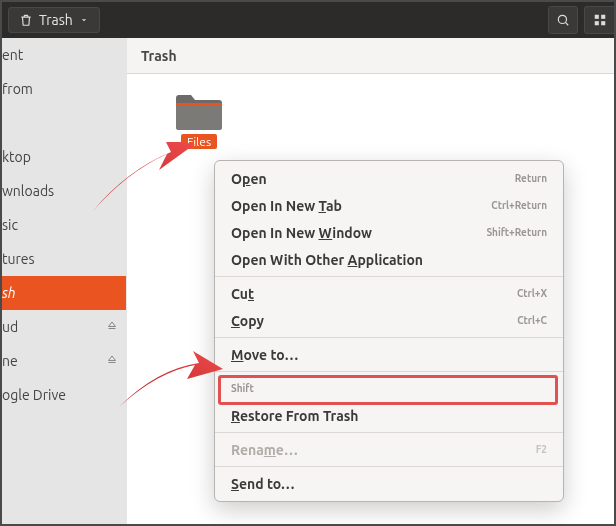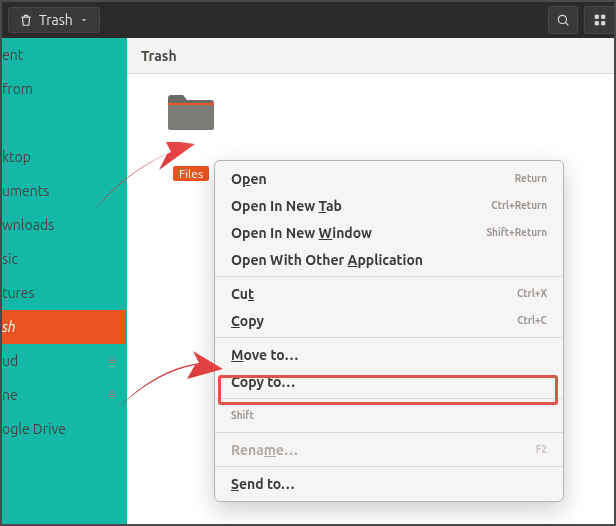--- a/index.html
+++ b/index.html
@@ -54,21 +54,21 @@
 
   
   .under {
     position: absolute;
     top: 36px;
     left: 0; right: 0; bottom: 0;
     display: flex;
   }
   .sidebar {
     width: 125px;
-    background: #14b8a6;
+    background: #e5e5e5;
     overflow: hidden;
     border-right: 1px solid rgba(0,0,0,0);
   }
   .sidebar .item {
     height: 34px;
     display: flex;
     align-items: center;
     padding-left: 0;
     padding-right: 8px;
     color: #444;
@@ -96,26 +96,25 @@
     display: flex;
     align-items: center;
     padding-left: 14px;
     font-weight: 600;
     color: #4a4845;
   }
 
   .folder-wrap {
     position: absolute;
     top: 52px;
-    left: 34px;
+    left: 42px;
     display: flex;
     flex-direction: column;
     align-items: center;
     width: 60px;
-    gap: 32px;
   }
   .folder-icon {
     width: 50px;
     height: 42px;
   }
   .folder-label {
     margin-top: 2px;
     background: #e95420;
     color: #fff;
     font-size: 12px;
@@ -220,23 +219,20 @@
     <div class="item">
         <span>from</span>
       </div>
     <div class="item">
         <span></span>
       </div>
     <div class="item">
         <span>ktop</span>
       </div>
     <div class="item">
-        <span>uments</span>
-      </div>
-    <div class="item">
         <span>wnloads</span>
       </div>
     <div class="item">
         <span>sic</span>
       </div>
     <div class="item">
         <span>tures</span>
       </div>
     <div class="item selected">
         <span>sh</span>
@@ -302,26 +298,26 @@
     <span class="shortcut">Ctrl+X</span>
   </div>
   <div class="row">
     <span class="label"><span></span><span class="ul">C</span><span>opy</span></span>
     <span class="shortcut">Ctrl+C</span>
   </div>
   <div class="sep"></div>
   <div class="row">
     <span class="label"><span></span><span class="ul">M</span><span>ove to…</span></span>
   </div>
-  <div class="row">
-    <span class="label"><span>Copy to…</span></span>
-  </div>
   <div class="sep"></div>
   <div class="row">
     <span class="shortcut">Shift</span>
+  </div>
+  <div class="row">
+    <span class="label"><span></span><span class="ul">R</span><span>estore From Trash</span></span>
   </div>
   <div class="sep"></div>
   <div class="row disabled">
     <span class="label"><span>Rena</span><span class="ul">m</span><span>e…</span></span>
     <span class="shortcut">F2</span>
   </div>
   <div class="sep"></div>
   <div class="row">
     <span class="label"><span></span><span class="ul">S</span><span>end to…</span></span>
   </div>

